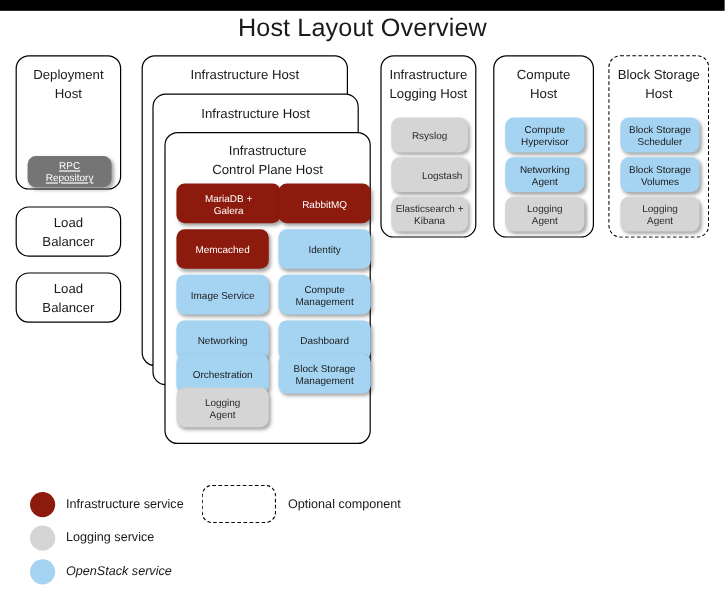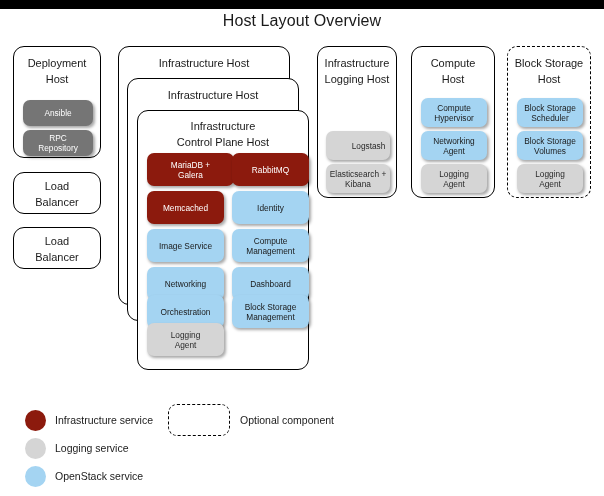--- a/index.html
+++ b/index.html
@@ -19,21 +19,21 @@
     position: absolute;
     left: 0; top: 0;
     width: 604px; height: 9px;
     background: #000000;
   }
   #title {
     position: absolute;
     left: 0; top: 12px;
     width: 604px;
     text-align: center;
-    font-size: 16px;
+    font-size: 21px;
     color: #1a1a1a;
     letter-spacing: 0.1px;
   }
 
   
   .host {
     position: absolute;
     box-sizing: border-box;
     border: 1.3px solid #000000;
     border-radius: 11px;
@@ -101,24 +101,21 @@
 </head>
 <body>
 
 <div id="topbar"></div>
 
 <div id="title">Host Layout Overview</div>
 
 <div class="host" style="left:13px; top:46px; width:88px; height:112px;">
   <div class="host-title" style="top:9px;">Deployment
 Host</div>
-  <div class="chip deploy" style="left:9px; top:53px; width:70px; height:26px;">
-    <span>Ansible</span>
-  </div>
-  <div class="chip deploy" style="left:9px; top:83px; width:70px; height:26px;">
+  <div class="chip deploy" style="left:9px; top:83px; width:70px; height:26px;text-decoration:underline;">
     <span>RPC
 Repository</span>
   </div>
 </div>
 
 <div class="host" style="left:13px; top:172px; width:88px; height:42px;">
   <div class="host-title" style="top:6px;">Load
 Balancer</div>
 </div>
 
@@ -175,20 +172,23 @@
   </div>
   <div class="chip openstack" style="left:94px; top:184px; width:77px; height:33px;">
     <span>Block Storage
 Management</span>
   </div>
 </div>
 
 <div class="host" style="left:317px; top:46px; width:80px; height:152px;">
   <div class="host-title" style="top:9px;">Infrastructure
 Logging Host</div>
+  <div class="chip logging" style="left:8px; top:51px; width:64px; height:29px;">
+    <span>Rsyslog</span>
+  </div>
   <div class="chip logging" style="left:8px; top:84px; width:64px; height:29px;padding-left:24px;">
     <span>Logstash</span>
   </div>
   <div class="chip logging" style="left:8px; top:117px; width:64px; height:29px;">
     <span>Elasticsearch +
 Kibana</span>
   </div>
 </div>
 
 <div class="host" style="left:411px; top:46px; width:84px; height:152px;">
@@ -229,19 +229,19 @@
   <div class="legend-item">
     <div class="legend-dot" style="left:25px; top:410px; background:#8c1a0d;"></div>
     <div class="legend-label" style="left:55px; top:414px;">Infrastructure service</div>
   </div>
   <div class="legend-item">
     <div class="legend-dot" style="left:25px; top:438px; background:#d5d5d5;"></div>
     <div class="legend-label" style="left:55px; top:442px;">Logging service</div>
   </div>
   <div class="legend-item">
     <div class="legend-dot" style="left:25px; top:466px; background:#a4d4f2;"></div>
-    <div class="legend-label" style="left:55px; top:470px;">OpenStack service</div>
+    <div class="legend-label" style="left:55px; top:470px;font-style:italic;">OpenStack service</div>
   </div>
   <div class="legend-item">
     <div class="legend-optional-box" style="left:168px; top:404px; width:62px; height:32px;"></div>
     <div class="legend-label" style="left:240px; top:414px;">Optional component</div>
   </div>
 </div>
 
 </body></html>

